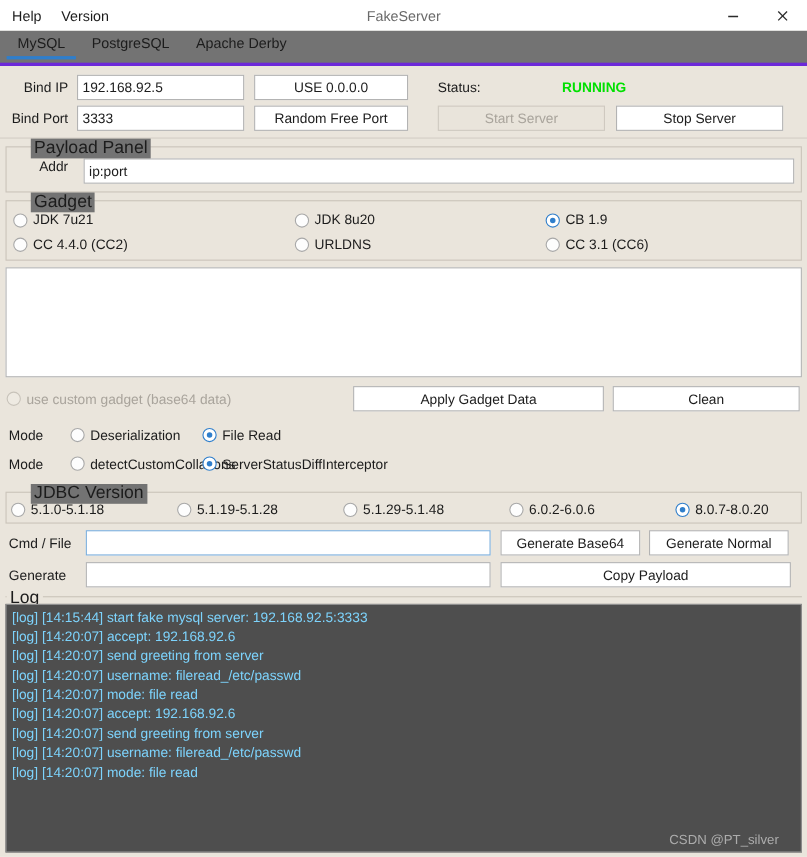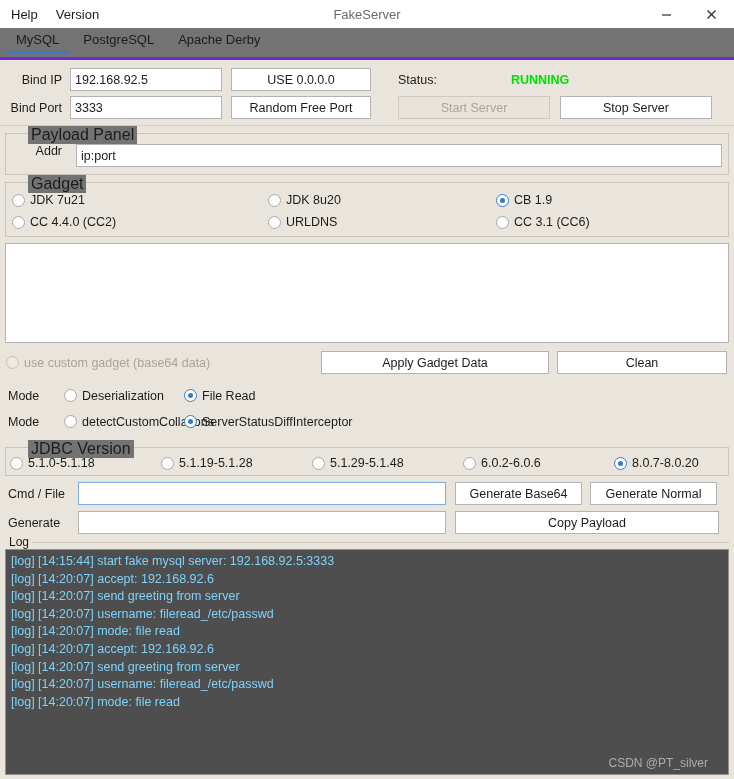--- a/index.html
+++ b/index.html
@@ -256,21 +256,21 @@
     display: flex;
     flex-direction: column;
     min-height: 0;
   }
   .logsec .group-title {
     position: absolute;
     top: -8px;
     left: 1px;
     background: #eae5dc;
     padding: 0 3px;
-    font-size: 12px;
+    font-size: 16px;
     color: #1c1c1c;
     text-align: right;
   }
   .logbox {
     flex: 1;
     background: #4e4e4e;
     border: 1px solid #8f8f8f;
     overflow: hidden;
     position: relative;
     padding: 3px 5px;

